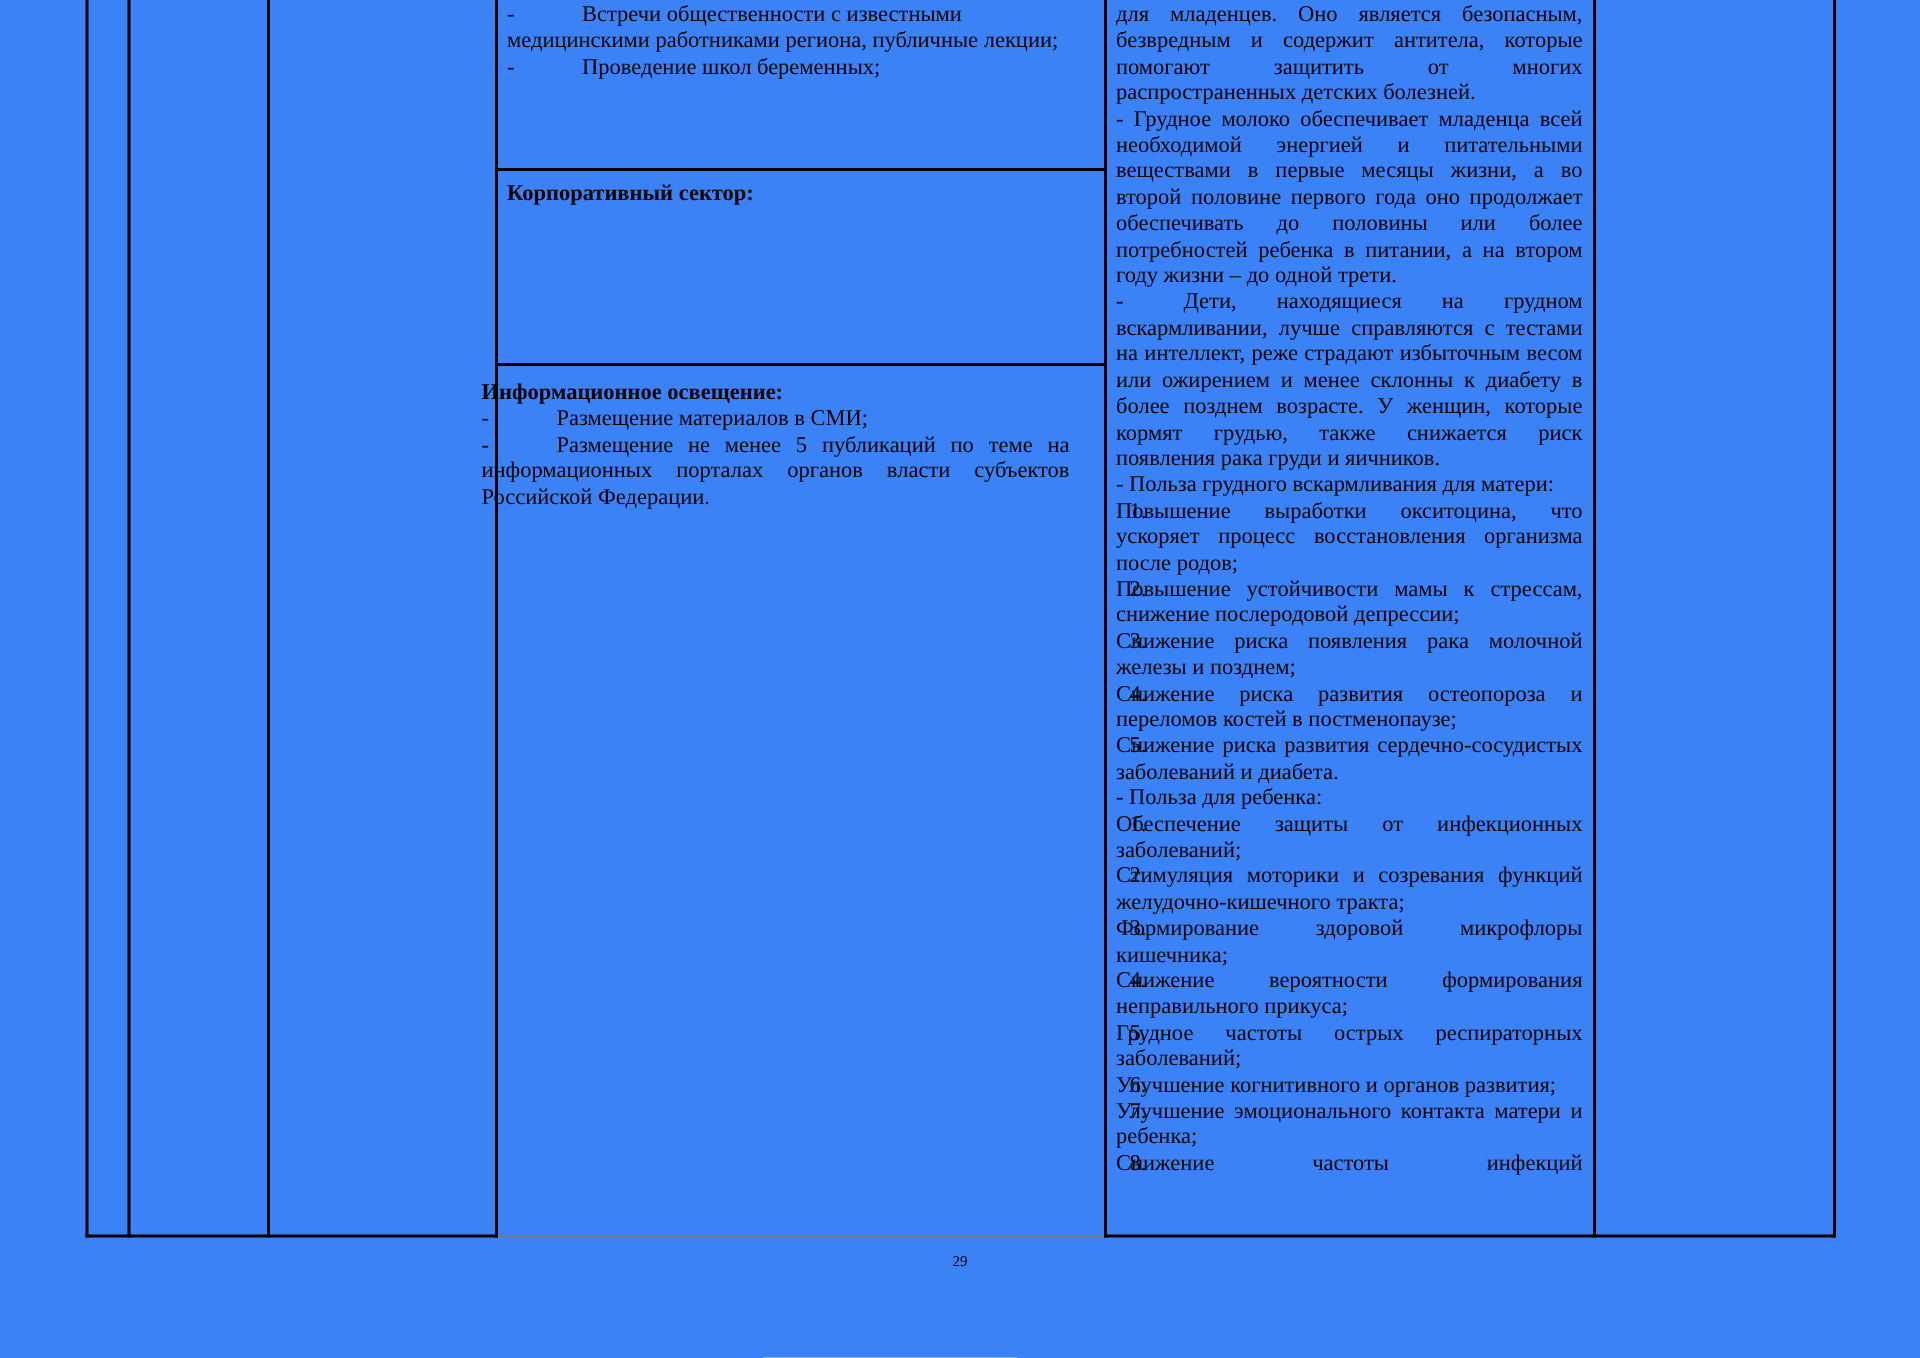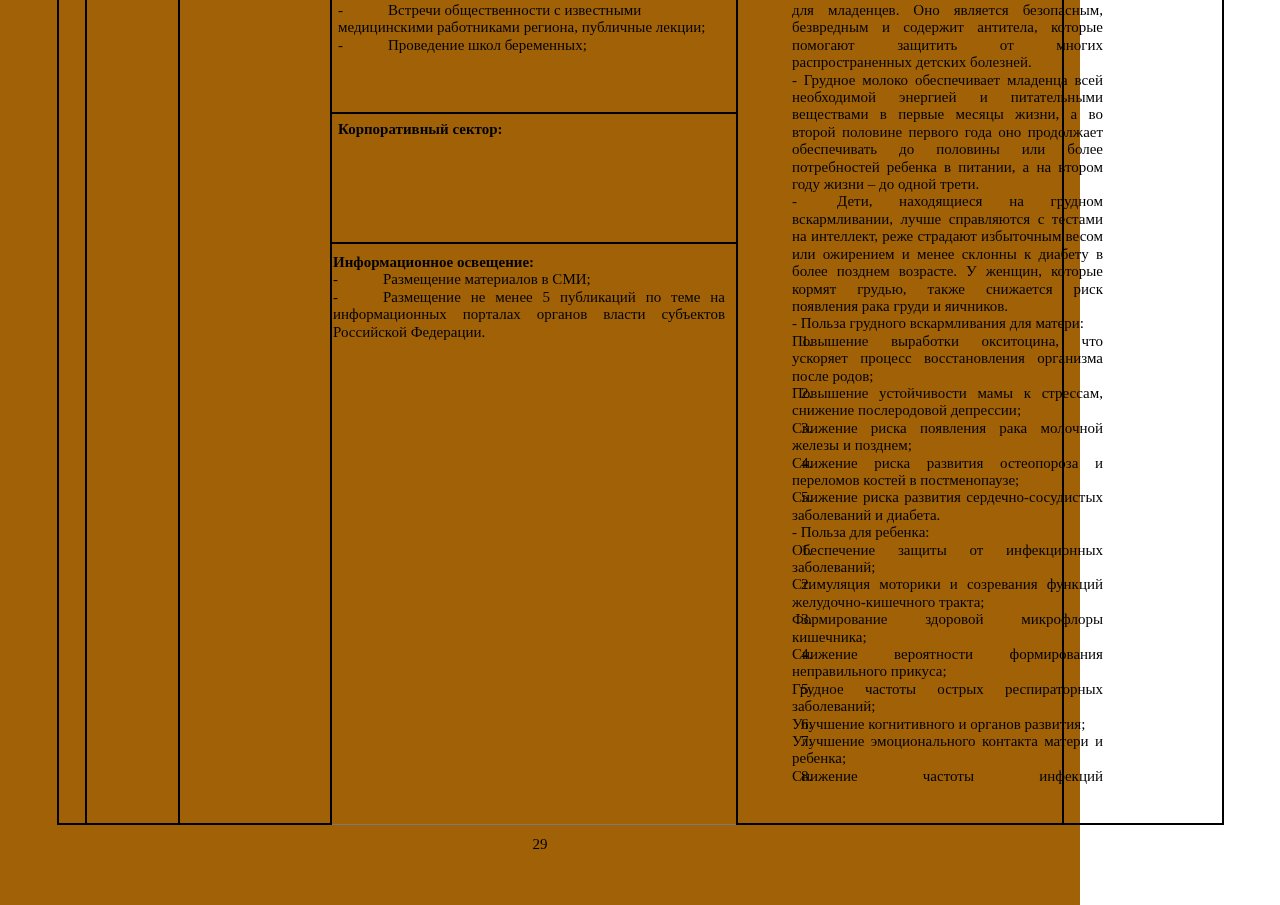--- a/index.html
+++ b/index.html
@@ -8,21 +8,21 @@
     background: #ffffff;
   }
   body {
     width: 1280px;
     height: 905px;
     font-family: "Liberation Serif", "DejaVu Serif", serif;
     color: #000000;
     position: relative;
     overflow: hidden;
   }
-  .sheet { position: absolute; left: 0; top: 0; width: 1080px; height: 905px; background: #a16207; }
+  .sheet { position: absolute; left: 0; top: 0; width: 1280px; height: 905px; background: #3b82f6; }
   .tbl { position: absolute; left: 57px; top: 0; width: 1167px; height: 826px; }
 
   
   .vline { position: absolute; top: 0; width: 2px; height: 825px; background: #000; }
   .hline { position: absolute; height: 2px; background: #000; }
   .hline-light { position: absolute; height: 1px; background: #7a7a7a; }
 
   
   .cell-text {
     position: absolute;
@@ -39,21 +39,21 @@
   .tabE { display: inline-block; width: 40px; }
 
   .oli { position: relative; padding-left: 31px; text-align: justify; }
   .oli .num { position: absolute; left: 9px; top: 0; }
 
   .pagenum {
     position: absolute;
     left: 0; right: 0;
     top: 836px;
     text-align: center;
-    font-size: 15px;
+    font-size: 10px;
     font-family: "Liberation Serif", "DejaVu Serif", serif;
   }
 </style>
 </head>
 <body>
 
 <div class="sheet">
 
   <div class="tbl">
 
@@ -74,27 +74,27 @@
 
     <div class="cell-text" style="left:281px; top:2px; width:392px;">
       <p><span>-</span><span class="tab"></span><span>Встречи общественности с известными медицинскими работниками региона, публичные лекции;</span></p>
       <p><span>-</span><span class="tab"></span><span>Проведение школ беременных;</span></p>
     </div>
 
     <div class="cell-text" style="left:281px; top:121px; width:392px;font-family:Liberation Serif, serif;">
       <p class="bold">Корпоративный сектор:</p>
     </div>
 
-    <div class="cell-text" style="left:276px; top:254px; width:392px;">
+    <div class="cell-text" style="left:264px; top:254px; width:392px;">
       <p class="bold">Информационное освещение:</p>
       <p class="just"><span>-</span><span class="tab"></span><span>Размещение материалов в СМИ;</span></p>
       <p class="just"><span>-</span><span class="tab"></span><span>Размещение не менее 5 публикаций по теме на информационных порталах органов власти субъектов Российской Федерации.</span></p>
     </div>
 
-    <div class="cell-text" style="left:687px; top:2px; width:311px;margin-left:48px;">
+    <div class="cell-text" style="left:687px; top:2px; width:311px;">
       <p class="just">для младенцев. Оно является безопасным, безвредным и содержит антитела, которые помогают защитить от многих распространенных детских болезней.</p>
       <p class="just">- Грудное молоко обеспечивает младенца всей необходимой энергией и питательными веществами в первые месяцы жизни, а во второй половине первого года оно продолжает обеспечивать до половины или более потребностей ребенка в питании, а на втором году жизни – до одной трети.</p>
       <p class="just"><span>-</span><span class="tabE"></span><span>Дети, находящиеся на грудном вскармливании, лучше справляются с тестами на интеллект, реже страдают избыточным весом или ожирением и менее склонны к диабету в более позднем возрасте. У женщин, которые кормят грудью, также снижается риск появления рака груди и яичников.</span></p>
       <p>- Польза грудного вскармливания для матери:</p>
 
       <div class="oli"><span class="num">1.</span><span>Повышение выработки окситоцина, что ускоряет процесс восстановления организма после родов;</span></div>
       <div class="oli"><span class="num">2.</span><span>Повышение устойчивости мамы к стрессам, снижение послеродовой депрессии;</span></div>
       <div class="oli"><span class="num">3.</span><span>Снижение риска появления рака молочной железы и позднем;</span></div>
       <div class="oli"><span class="num">4.</span><span>Снижение риска развития остеопороза и переломов костей в постменопаузе;</span></div>
       <div class="oli"><span class="num">5.</span><span>Снижение риска развития сердечно-сосудистых заболеваний и диабета.</span></div>

